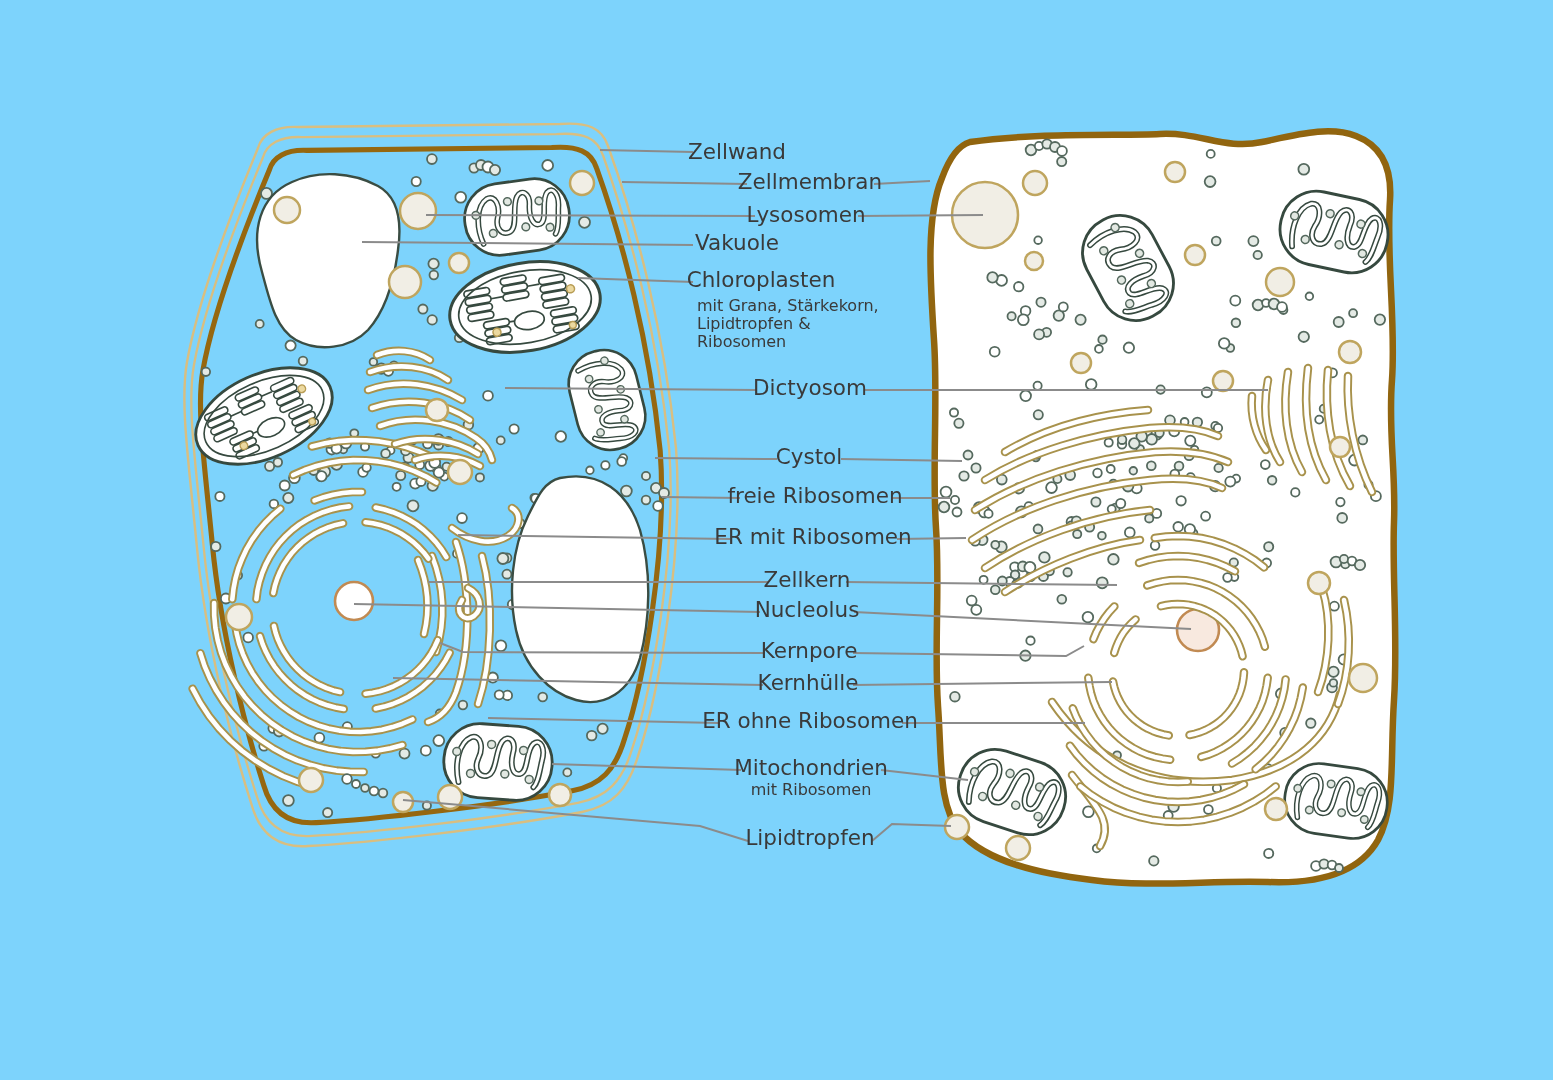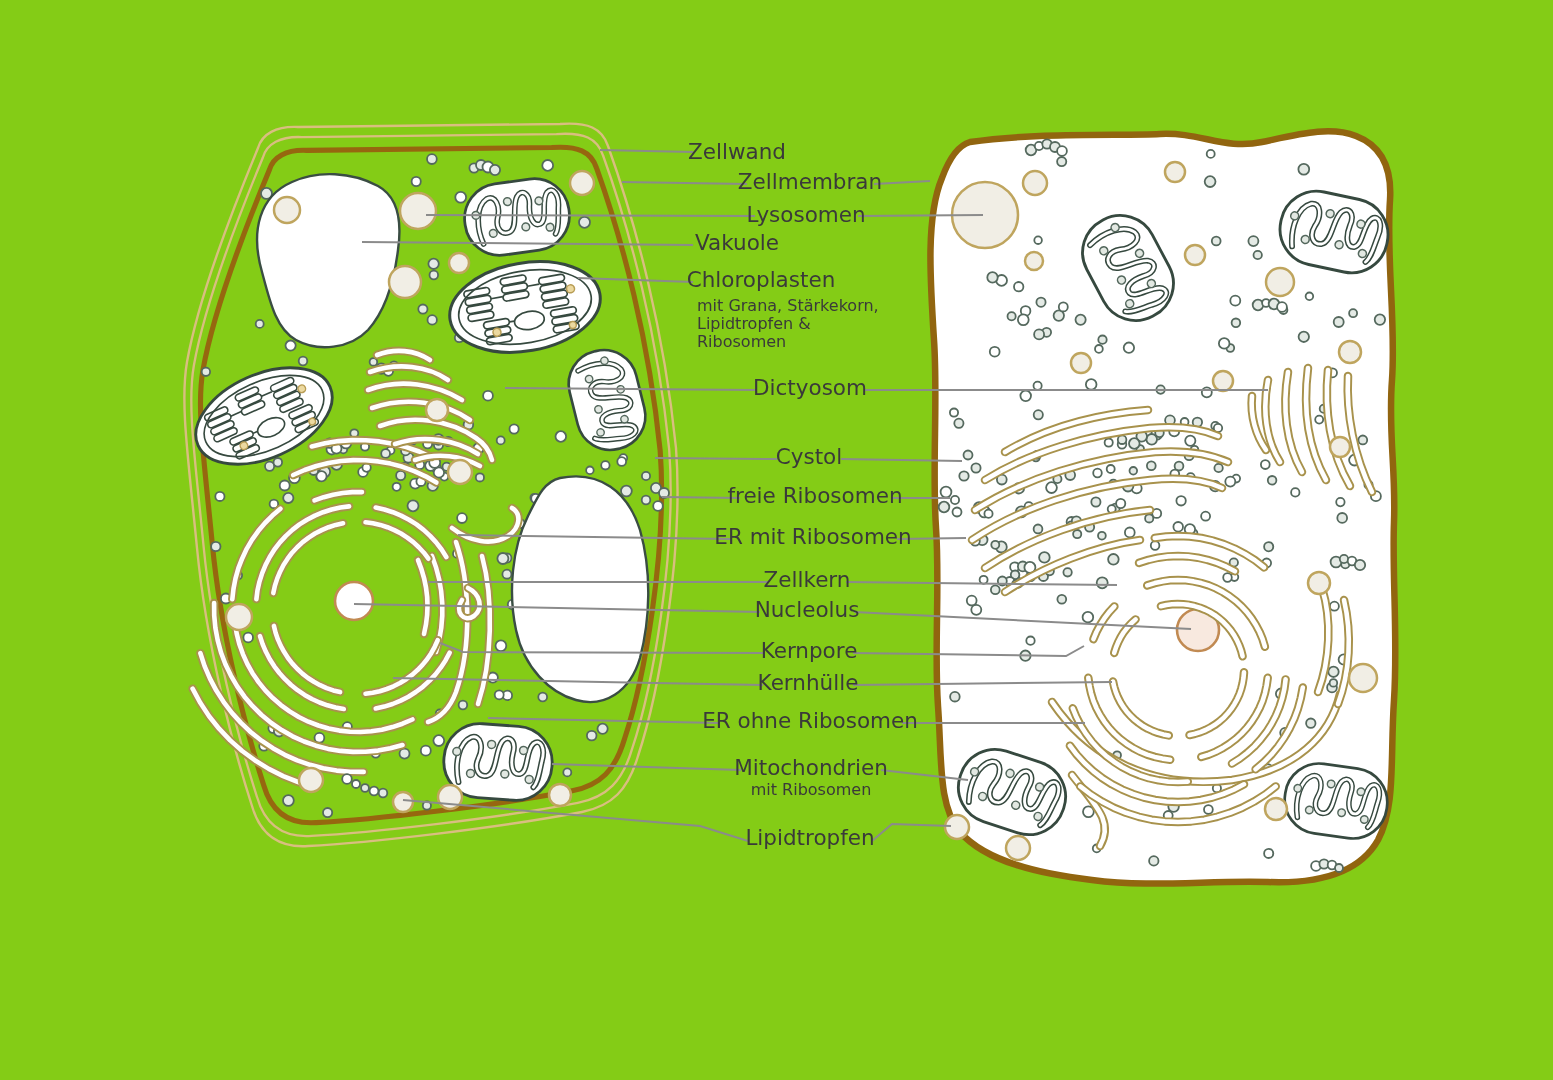--- a/index.html
+++ b/index.html
@@ -1,16 +1,16 @@
 <!DOCTYPE html>
 <html><head>
 <meta charset="utf-8">
 <style>
   html,body{margin:0;padding:0;background:#fff;}
-  #stage{position:relative;width:1553px;height:1080px;background:#84cc16;overflow:hidden;
+  #stage{position:relative;width:1553px;height:1080px;background:#7dd3fc;overflow:hidden;
          font-family:"DejaVu Sans","Liberation Sans",sans-serif;}
   svg{position:absolute;left:0;top:0;}
   .wall{fill:none;stroke:#d9be80;stroke-width:2.4;stroke-linejoin:round;}
   .membrane{fill:none;stroke:#96670f;stroke-width:5.5;stroke-linejoin:round;}
   .memA{fill:#ffffff;stroke:#91650f;stroke-width:6.5;stroke-linejoin:round;}
   .vac{fill:#ffffff;stroke:#3a4d43;stroke-width:2.4;}
   .tube{fill:none;stroke:#a8924c;stroke-width:8.5;stroke-linecap:round;stroke-linejoin:round;}
   .tube-in{fill:none;stroke:#ffffff;stroke-width:4.6;stroke-linecap:round;stroke-linejoin:round;}
   .dk{stroke:#36493f;fill:#ffffff;}
   .mt-out{fill:none;stroke:#36493f;stroke-width:6.2;stroke-linecap:round;}

